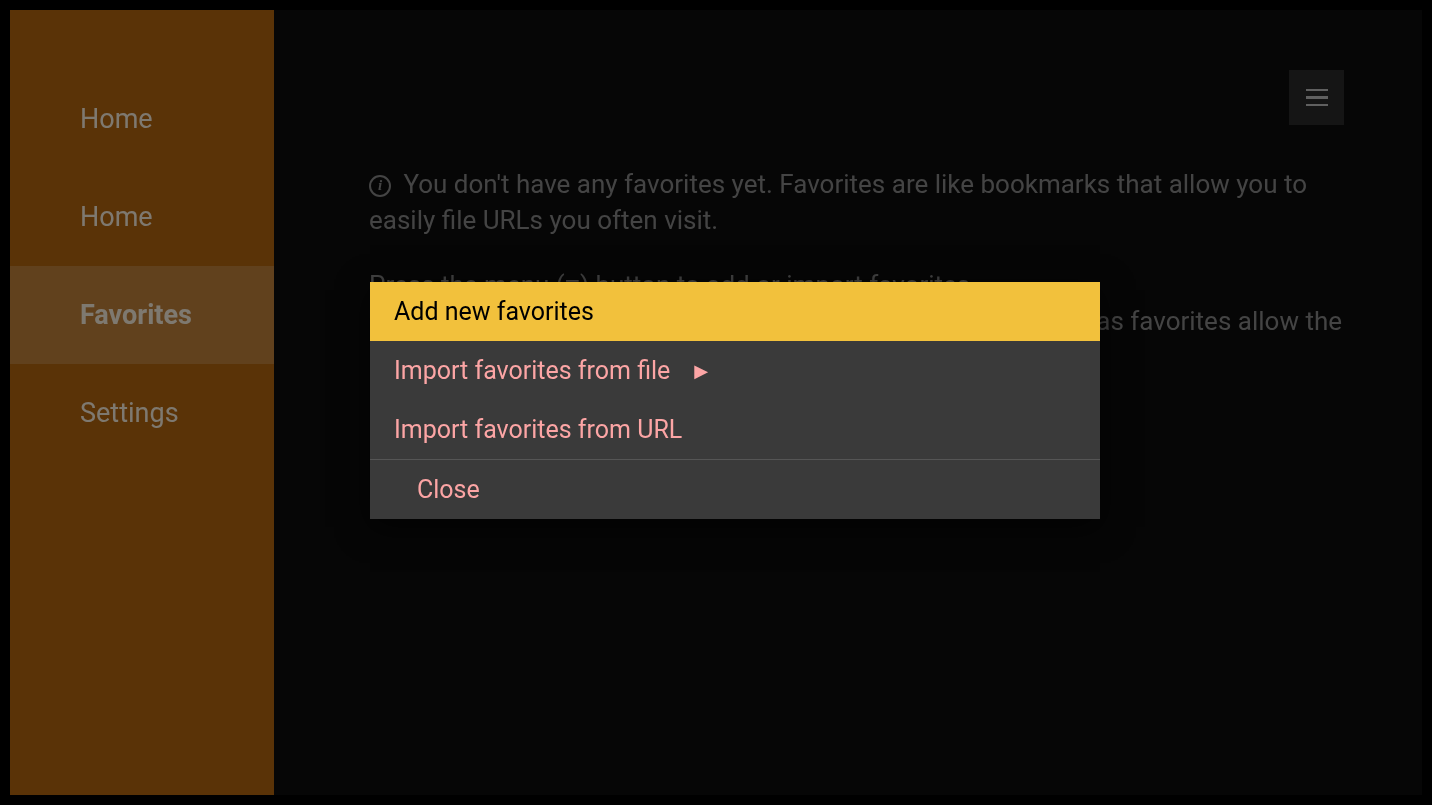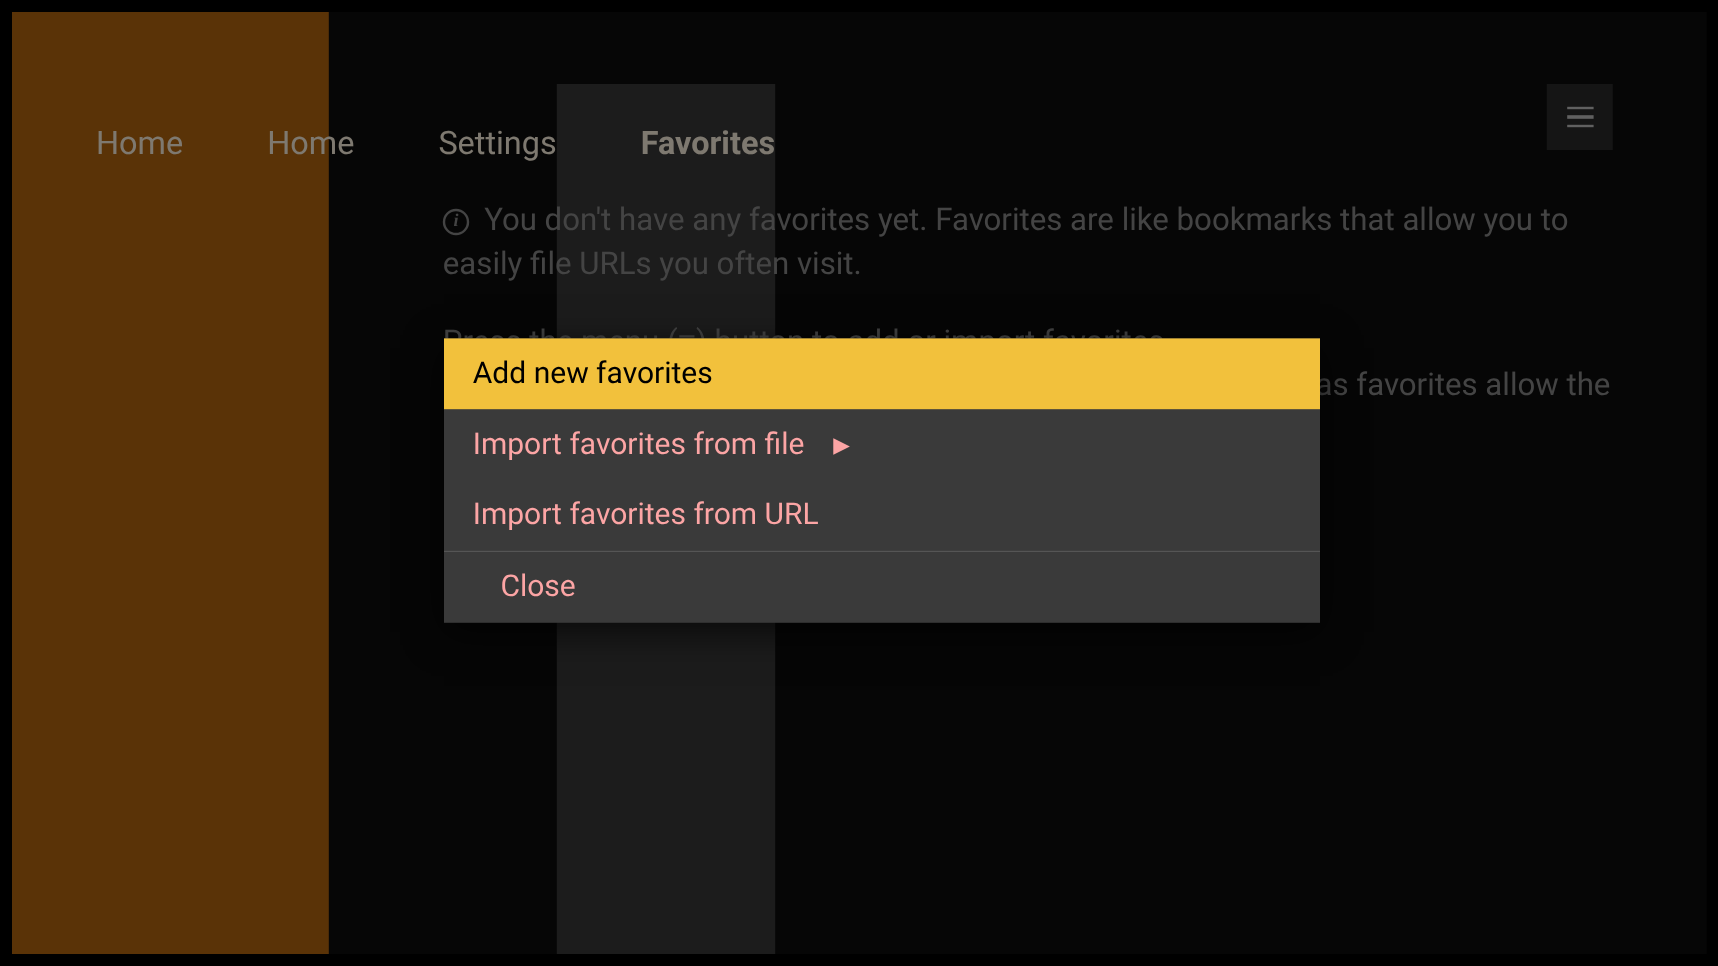--- a/index.html
+++ b/index.html
@@ -24,21 +24,21 @@
       right: 10px;
       bottom: 10px;
       background: #0d0d0d;
       display: flex;
     }
     
     .sidebar {
       width: 264px;
       background: #b5670f;
       display: flex;
-      flex-direction: row;
+      flex-direction: column;
       padding-top: 60px;
       flex-shrink: 0;
     }
     
     .sidebar-item {
       padding: 33px 0 33px 70px;
       font-size: 27px;
       color: #fdf2e0;
       cursor: pointer;
       font-weight: 400;
@@ -180,25 +180,25 @@
 
 <div class="app-frame">
 
   <div class="sidebar">
     <div class="sidebar-item">
       <span class="sidebar-item-label">Home</span>
     </div>
     <div class="sidebar-item">
       <span class="sidebar-item-label">Home</span>
     </div>
+    <div class="sidebar-item active">
+      <span class="sidebar-item-label">Favorites</span>
+    </div>
     <div class="sidebar-item">
       <span class="sidebar-item-label">Settings</span>
-    </div>
-    <div class="sidebar-item active">
-      <span class="sidebar-item-label">Favorites</span>
     </div>
   </div>
 
   <div class="main-content">
 
     <div class="menu-button">
       <div class="menu-icon">
         <span></span>
         <span></span>
         <span></span>

